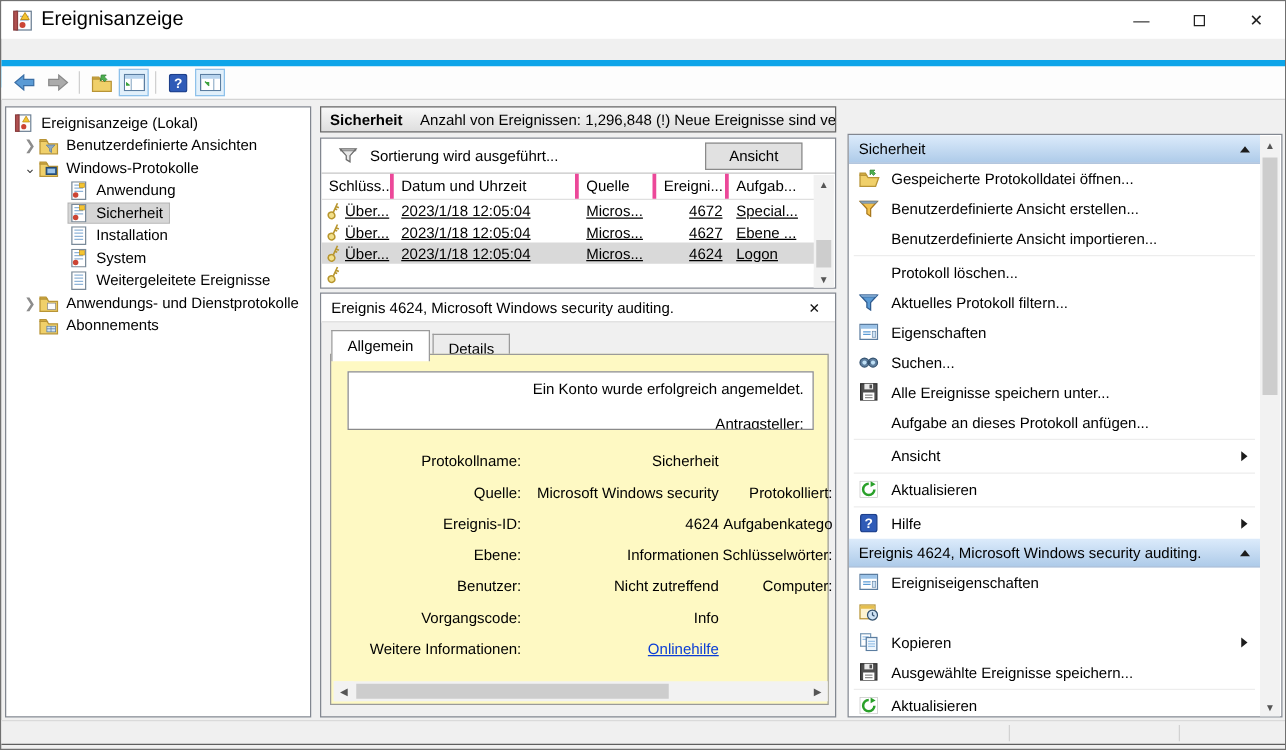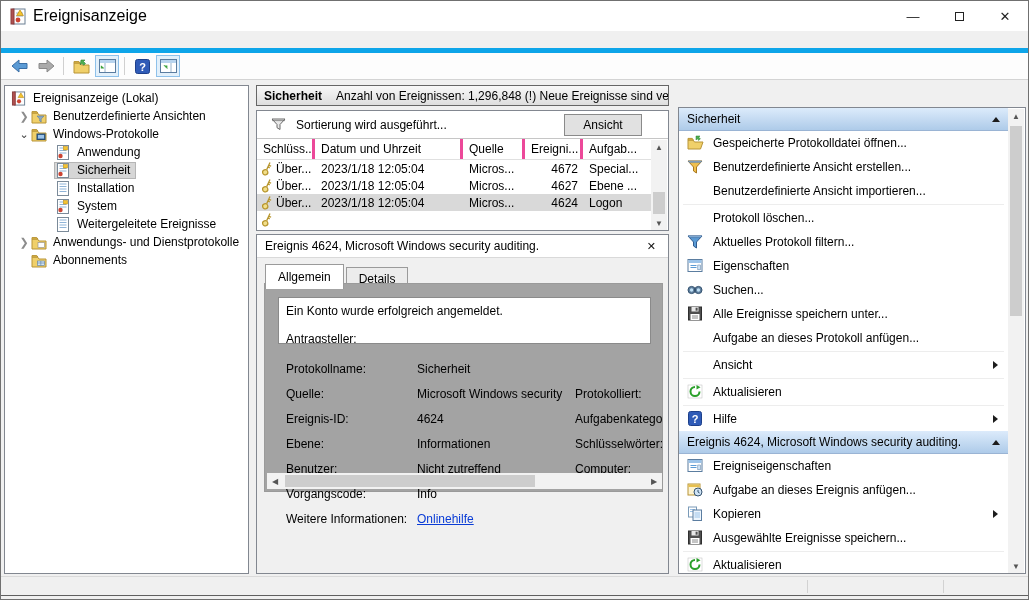--- a/index.html
+++ b/index.html
@@ -45,21 +45,21 @@
   .tlabel{padding:0 2px;}
 
   
   #listBox{left:255px;top:109px;width:413px;height:121px;overflow:hidden;}
   .banner{height:28px;border-bottom:1px solid #c6c6c6;display:flex;align-items:center;position:relative;padding-left:14px;}
   .banner .btxt{margin-left:10px;}
   .bbtn{position:absolute;right:26px;top:3px;width:78px;height:22px;background:#e1e1e1;border:1px solid #8a8a8a;display:flex;align-items:center;justify-content:center;}
   .thead{height:21px;display:flex;border-bottom:1px solid #e0e0e0;position:relative;width:395px;}
   .th{padding:3px 5px 0 6px;border-right:3px solid #ec4899;overflow:hidden;white-space:nowrap;}
   .c1{width:58px;}.c2{width:148px;}.c3{width:62px;}.c4{width:58px;text-align:left;}.c5{width:69px;border-right:none;}
-  .erow{height:17px;display:flex;align-items:center;width:395px;white-space:nowrap;}
+  .erow{height:17px;display:flex;align-items:center;width:395px;white-space:nowrap;text-decoration:underline;}
   .erow.sel{background:#d9d9d9;}
   .erow .cell{padding:0 5px 0 6px;overflow:hidden;}
   .erow .c1{display:flex;align-items:center;padding-left:3px;}
   .erow .c4{text-align:right;}
   .keyicon{width:14px;height:14px;margin-right:2px;flex:none;transform:rotate(-20deg);}
 
   
   .vsb{position:absolute;width:16px;background:#f2f2f2;}
   .sbarrow{width:16px;height:15px;background:#f2f2f2;color:#555;display:flex;align-items:center;justify-content:center;font-size:8px;}
   .sbthumb{position:absolute;left:2px;width:12px;background:#cdcdcd;}
@@ -71,21 +71,21 @@
   .hsb .sbarrow{height:16px;}
   .hsb .hthumb{position:absolute;left:18px;top:2px;width:250px;height:12px;background:#cdcdcd;}
 
   
   #detailsBox{left:255px;top:233px;width:413px;height:340px;background:#f0f0f0;overflow:hidden;}
   .dtitle{height:23px;background:#fff;border-bottom:1px solid #d9d9d9;display:flex;align-items:center;padding:0 8px;}
   .dtitle .dx{margin-left:auto;font-size:11px;color:#111;padding:0 4px;}
   .tabs{display:flex;padding:6px 0 0 8px;height:26px;}
   .tab{padding:4px 12px 3px;border:1px solid #9a9a9a;border-bottom:none;background:#ececec;margin-right:2px;position:relative;top:3px;font-size:12px;height:22px;}
   .tab.active{background:#fff;top:0;height:25px;z-index:2;padding-top:5px;}
-  .dpanel{position:absolute;left:7px;top:48px;width:399px;height:209px;border:1px solid #9a9a9a;background:#a3a3a3;z-index:1;}
+  .dpanel{position:absolute;left:7px;top:48px;width:399px;height:281px;border:1px solid #9a9a9a;background:#fef9c3;z-index:1;text-align:right;}
   .descbox{position:absolute;left:13px;top:13px;width:373px;height:47px;background:#fff;border:1px solid #8a8a8a;overflow:hidden;padding:6px 7px;line-height:15px;}
   .descbox .more{margin-top:13px;}
   .fields{position:absolute;left:21px;top:72px;width:380px;}
   .frow{display:grid;grid-template-columns:131px 158px 1fr;height:25px;align-items:center;white-space:nowrap;}
   .frow .v2{overflow:hidden;}
   .linktext{color:#0a3cd6;text-decoration:underline;}
   #detHsb{left:2px;bottom:2px;width:395px;}
   #detHsb .right{position:absolute;right:0;}
 
   
@@ -601,21 +601,20 @@
     </div>
     <div class="aitem">
       <span class="aicon">
           <svg viewBox="0 0 16 15" width="16" height="15">
             <rect x="1" y="2" width="12" height="11" fill="#fdf3d0" stroke="#b89436"></rect>
             <rect x="1.5" y="2.5" width="11" height="2.5" fill="#e6bf4e"></rect>
             <circle cx="11" cy="10" r="4" fill="#cfe3f5" stroke="#34526f"></circle>
             <path d="M11 7.8 v2.2 l1.6 1" stroke="#34526f" fill="none"></path>
           </svg>
         </span>
-      <span>Aufgabe an dieses Ereignis anfügen...</span>
     </div>
     <div class="aitem">
       <span class="aicon">
           <svg viewBox="0 0 16 15" width="16" height="15">
             <rect x="1.5" y="1" width="8" height="10" fill="#fff" stroke="#7a9ab8"></rect>
             <line x1="3" y1="3.5" x2="8" y2="3.5" stroke="#9cc3e8"></line>
             <line x1="3" y1="5.5" x2="8" y2="5.5" stroke="#9cc3e8"></line>
             <rect x="6" y="4" width="8.5" height="10.5" fill="#eef6fd" stroke="#5b7da0"></rect>
             <line x1="7.5" y1="7" x2="13" y2="7" stroke="#9cc3e8"></line>
             <line x1="7.5" y1="9" x2="13" y2="9" stroke="#9cc3e8"></line>

